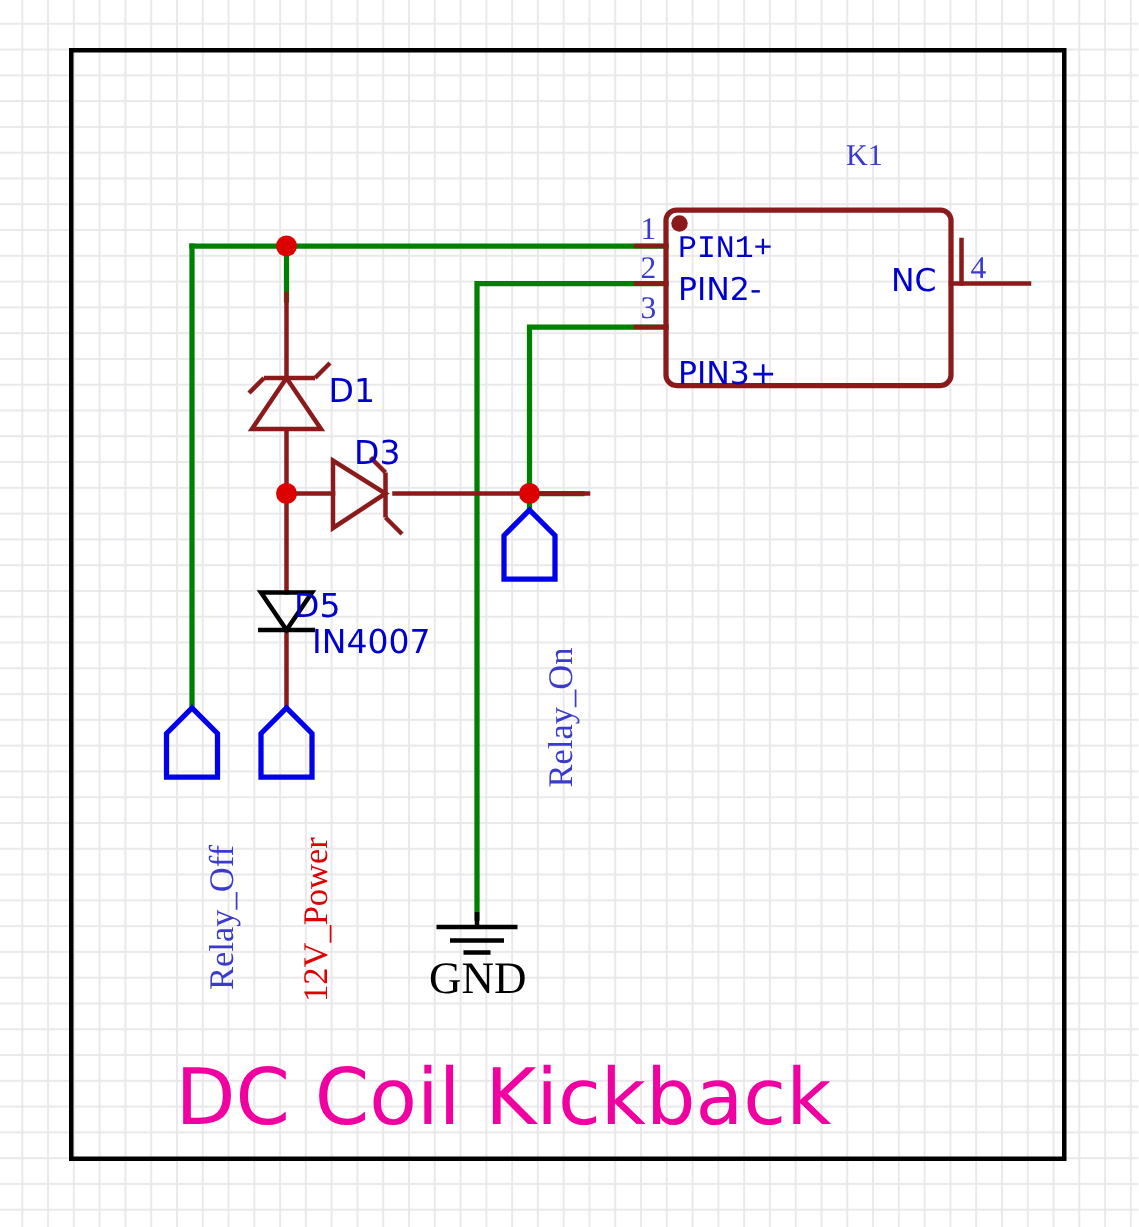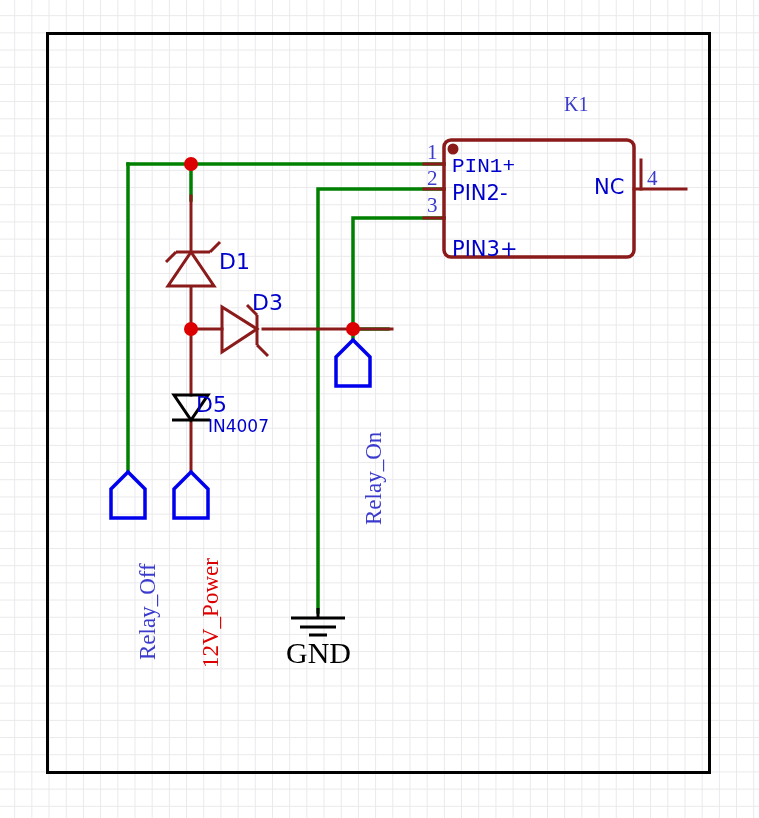--- a/index.html
+++ b/index.html
@@ -150,24 +150,25 @@
   <div class="lbl lbl-blue-serif" style="left:427px; top:168px; font-size:21px;">2</div>
   <div class="lbl lbl-blue-serif" style="left:427px; top:195px; font-size:21px;">3</div>
   <div class="lbl lbl-blue-serif" style="left:647px; top:168px; font-size:21px;">4</div>
 
   <div class="lbl lbl-blue-sans" style="left:452px; top:156px; font-size:21px;font-family:Liberation Mono, monospace;">PIN1+</div>
   <div class="lbl lbl-blue-sans" style="left:452px; top:183px; font-size:21px;text-align:center;">PIN2-</div>
   <div class="lbl lbl-blue-sans" style="left:452px; top:211px; font-size:21px;margin-top:28px;">PIN3+</div>
   <div class="lbl lbl-blue-sans" style="left:594px; top:177px; font-size:21px;">NC</div>
 
   <div class="lbl lbl-blue-sans" style="left:219px; top:251px; font-size:22px;">D1</div>
-  <div class="lbl lbl-blue-sans" style="left:252px; top:292px; font-size:22px;">D3</div>
+  <div class="lbl lbl-blue-sans" style="left:236px; top:292px; font-size:22px;">D3</div>
   <div class="lbl lbl-blue-sans" style="left:196px; top:394px; font-size:22px;">D5</div>
-  <div class="lbl lbl-blue-sans" style="left:208px; top:418px; font-size:17px;">IN4007</div>
+  <div class="lbl lbl-blue-sans" style="left:208px; top:418px; font-size:22px;">IN4007</div>
 
   <div class="lbl lbl-blue-serif rot90" style="left:136px; top:660px; font-size:23px;">Relay_Off</div>
   <div class="lbl lbl-red-serif rot90" style="left:199px; top:668px; font-size:23px;">12V_Power</div>
   <div class="lbl lbl-blue-serif rot90" style="left:362px; top:525px; font-size:23px;">Relay_On</div>
 
   <div class="lbl lbl-black-serif" style="left:286px; top:638px; font-size:30px;">GND</div>
 
+  <div class="lbl title-text" style="left:117px; top:706px;">DC Coil Kickback</div>
 
 </div>
 
 </body></html>

